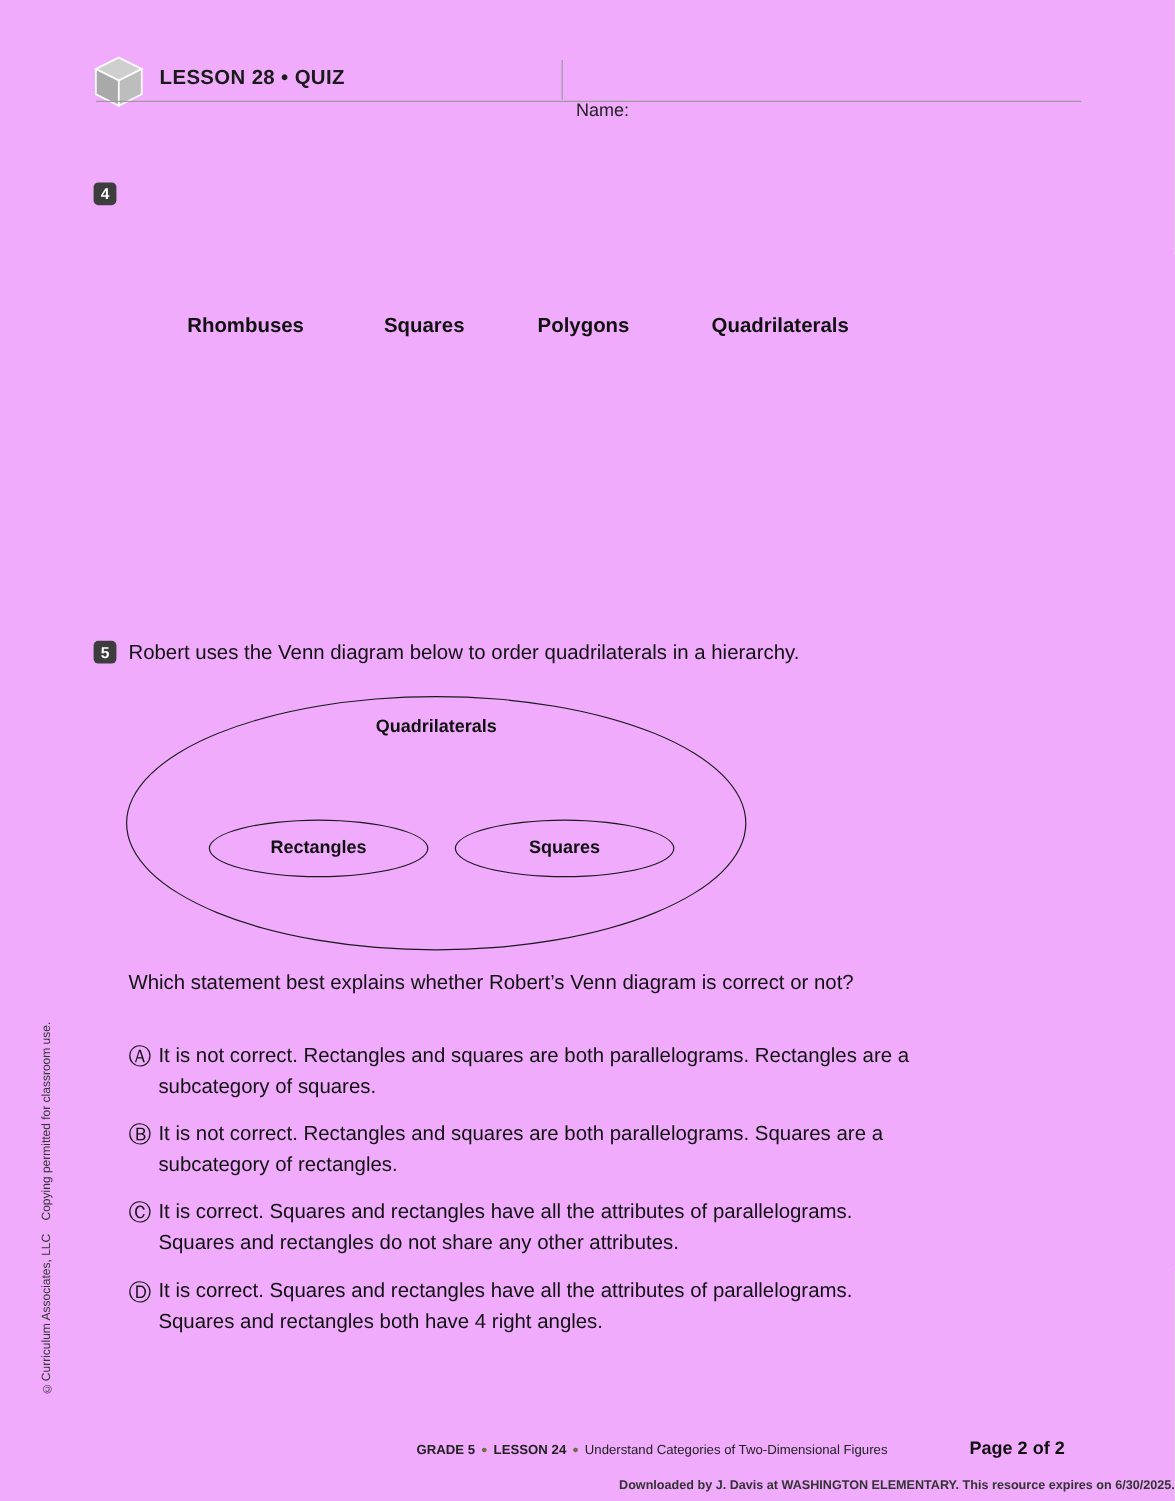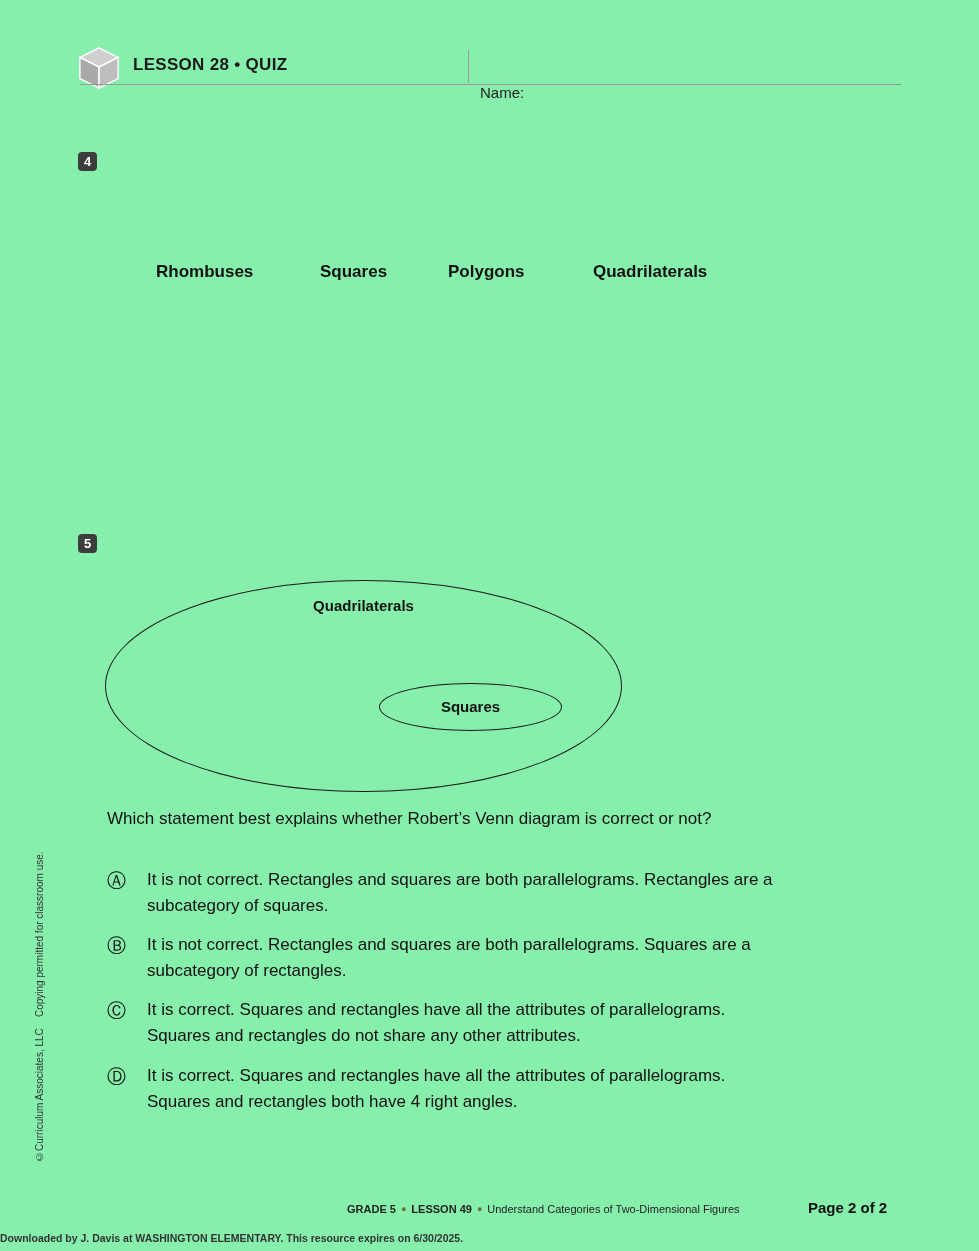--- a/index.html
+++ b/index.html
@@ -2,21 +2,21 @@
 <html><head>
 <meta charset="utf-8">
 <style>
   * { margin: 0; padding: 0; box-sizing: border-box; }
   html, body { background: #e8e8e8; }
   body { font-family: "Liberation Sans", sans-serif; color: #111; }
   .page {
     position: relative;
     width: 979px; height: 1251px;
     margin: 0 auto;
-    background: #86efac;
+    background: #f0abfc;
     overflow: hidden;
   }
 
   
   .logo { position: absolute; left: 76px; top: 46px; width: 46px; height: 44px; }
   .header-title {
     position: absolute; left: 133px; top: 55px;
     font-size: 17px; font-weight: bold; letter-spacing: 0.3px; color: #1a1a1a;
   }
   .header-divider { position: absolute; left: 468px; top: 50px; width: 1px; height: 33px; background: #9a9a9a; }
@@ -56,37 +56,37 @@
   .venn-rect .venn-label, .venn-sq .venn-label { top: 0; line-height: 45px; }
 
   
   .prompt { left: 107px; top: 806px; width: 720px; }
   .choice { position: absolute; left: 107px; width: 690px; }
   .choice-a { top: 867px; } .choice-b { top: 932px; } .choice-c { top: 997px; } .choice-d { top: 1063px; }
   .choice-letter {
     position: absolute; left: 0; top: 1px;
     font-size: 19px; color: #111;
   }
-  .choice-text { display: block; margin-left: 40px; width: 640px; font-size: 17px; line-height: 26px; color: #111; }
+  .choice-text { display: block; margin-left: 25px; width: 640px; font-size: 17px; line-height: 26px; color: #111; }
 
   
   .side-copyright {
     position: absolute; left: 34px; top: 806px; height: 356px; width: 14px;
     writing-mode: vertical-rl; transform: rotate(180deg);
     font-size: 10px; color: #333; white-space: pre;
   }
 
   
   .footer-info { position: absolute; left: 347px; top: 1203px; font-size: 11px; color: #222; }
   .footer-info .b { font-weight: bold; }
   .footer-sep { color: #6e6e3e; font-size: 9px; padding: 0 5px; vertical-align: 1px; }
   .page-num { position: absolute; left: 808px; top: 1199px; font-size: 15px; font-weight: bold; color: #111; }
   .download-notice {
     position: absolute; left: 0; top: 1232px; width: 100%;
-    text-align: left; font-size: 10.5px; font-weight: bold; color: #333;
+    text-align: right; font-size: 10.5px; font-weight: bold; color: #333;
   }
 </style>
 </head>
 <body>
 
 <div class="page">
 
   <div class="logo">
     <svg width="46" height="44" viewBox="0 0 48 46" xmlns="http://www.w3.org/2000/svg">
       <polygon points="24,2 44,12 24,22 4,12" fill="#cfcfcf" stroke="#ffffff" stroke-width="1.5"></polygon>
@@ -99,24 +99,28 @@
   <div class="name-label">Name:</div>
   <div class="header-rule"></div>
 
   <div class="qnum q4-num">4</div>
   <span class="category cat-0">Rhombuses</span>
   <span class="category cat-1">Squares</span>
   <span class="category cat-2">Polygons</span>
   <span class="category cat-3">Quadrilaterals</span>
 
   <div class="qnum q5-num">5</div>
+  <div class="q-text q5-text">Robert uses the Venn diagram below to order quadrilaterals in a hierarchy.</div>
 
   <div class="venn">
     <div class="ellipse venn-outer">
       <div class="venn-label">Quadrilaterals</div>
+    </div>
+    <div class="ellipse venn-rect">
+      <div class="venn-label">Rectangles</div>
     </div>
     <div class="ellipse venn-sq">
       <div class="venn-label">Squares</div>
     </div>
   </div>
 
   <div class="q-text prompt">Which statement best explains whether Robert’s Venn diagram is correct or not?</div>
 
   <div class="choice choice-a">
     <span class="choice-letter">Ⓐ</span>
@@ -131,18 +135,18 @@
     <span class="choice-text">It is correct. Squares and rectangles have all the attributes of parallelograms. Squares and rectangles do not share any other attributes.</span>
   </div>
   <div class="choice choice-d">
     <span class="choice-letter">Ⓓ</span>
     <span class="choice-text">It is correct. Squares and rectangles have all the attributes of parallelograms. Squares and rectangles both have 4 right angles.</span>
   </div>
 
   <div class="side-copyright">©Curriculum Associates, LLC    Copying permitted for classroom use.</div>
 
   <div class="footer-info">
-    <span class="b">GRADE 5</span><span class="footer-sep">●</span><span class="b">LESSON 49</span><span class="footer-sep">●</span><span>Understand Categories of Two-Dimensional Figures</span>
+    <span class="b">GRADE 5</span><span class="footer-sep">●</span><span class="b">LESSON 24</span><span class="footer-sep">●</span><span>Understand Categories of Two-Dimensional Figures</span>
   </div>
   <div class="page-num">Page 2 of 2</div>
   <div class="download-notice">Downloaded by J. Davis at WASHINGTON ELEMENTARY. This resource expires on 6/30/2025.</div>
 
 </div>
 
 </body></html>

